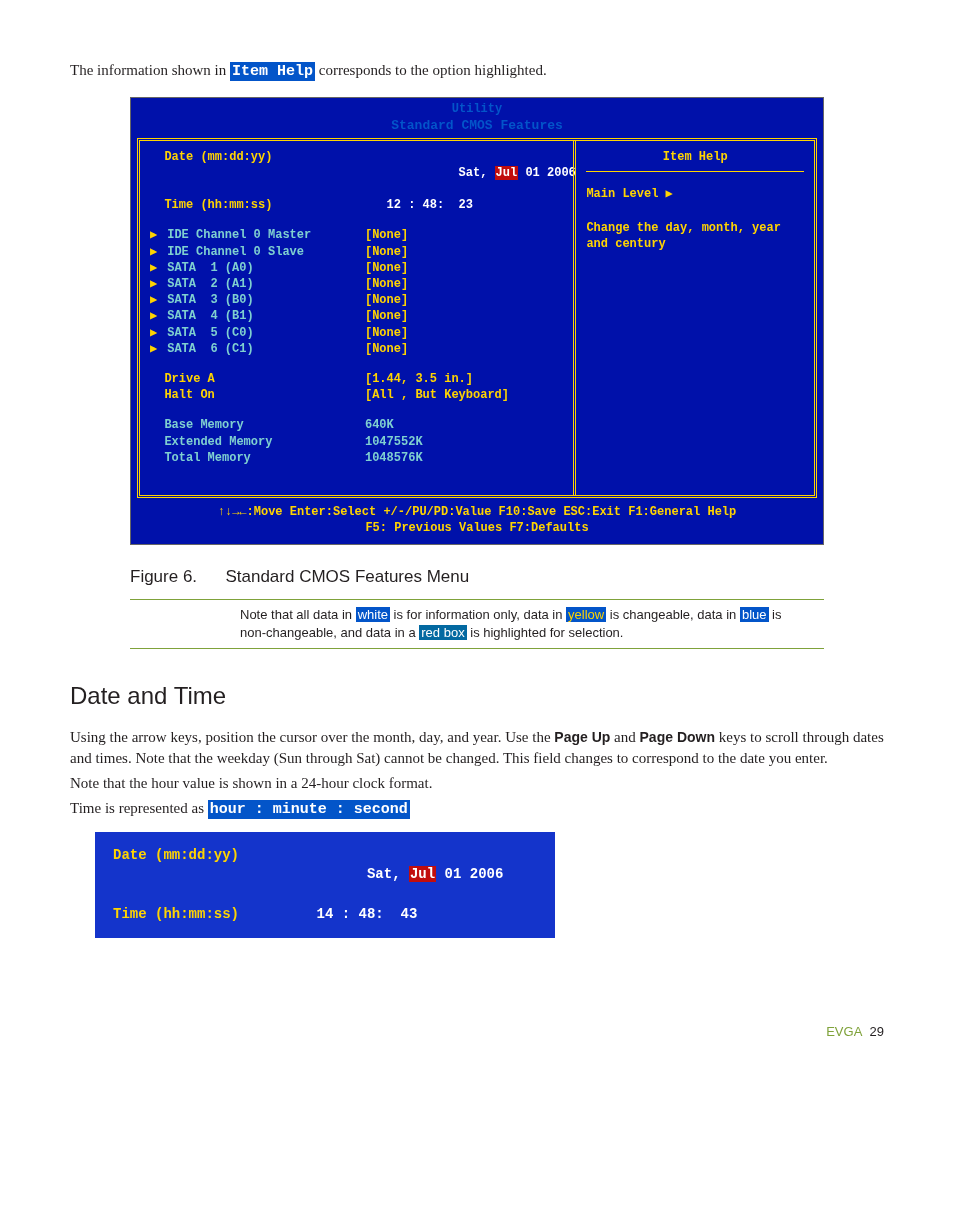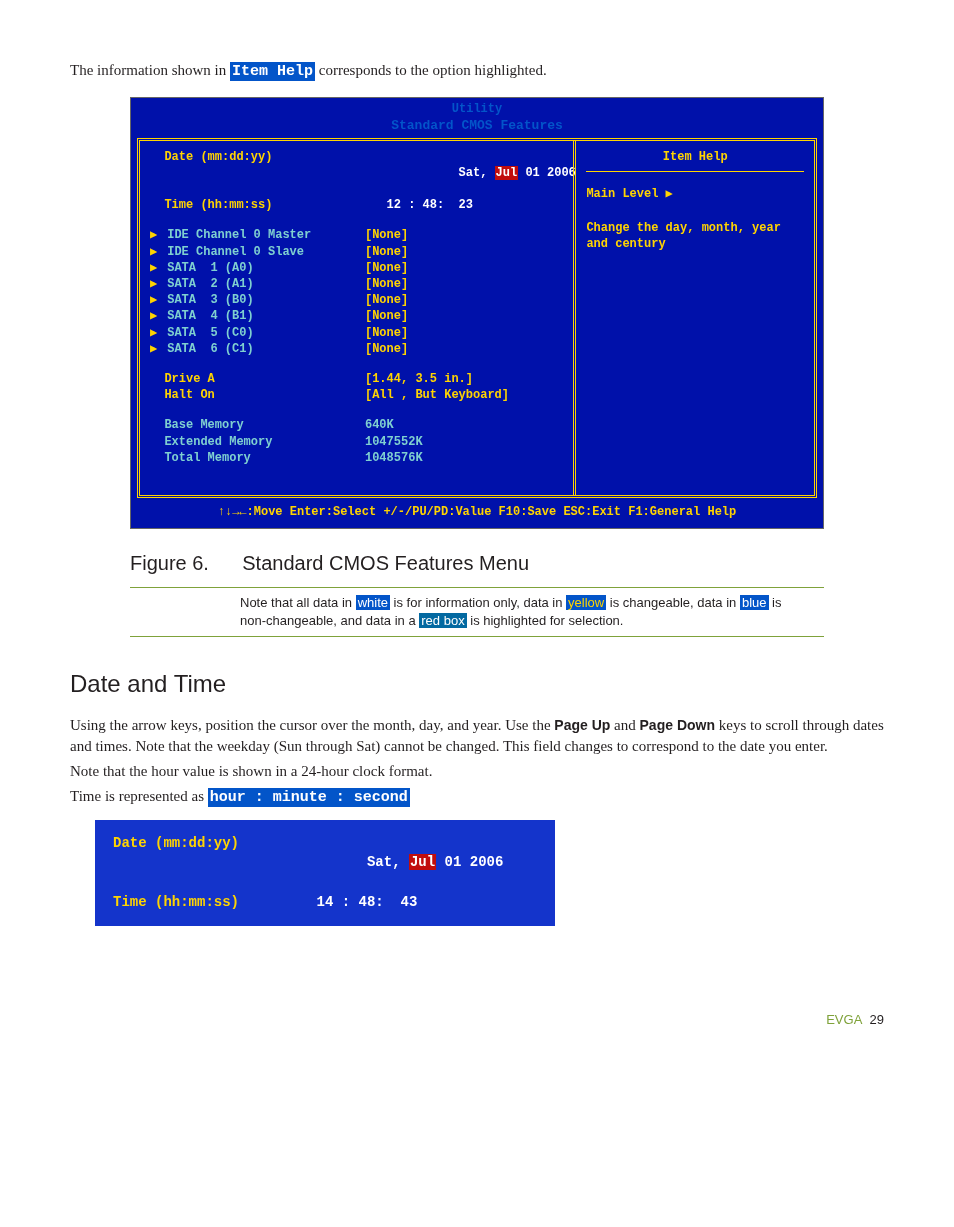--- a/index.html
+++ b/index.html
@@ -86,21 +86,21 @@
   .help-body { text-align:left; }
   .bios-footer {
     text-align:center;
     color:#ffd400;
     padding:6px 0 8px;
     font-weight:bold;
   }
 
   .figure-caption {
     font-family: Arial, Helvetica, sans-serif;
-    font-size: 20px;
+    font-size: 17px;
     margin: 18px 60px 10px 60px;
     color: #231f20;
   }
   .note-box {
     border-top: 1px solid #7fa23a;
     border-bottom: 1px solid #7fa23a;
     margin: 6px 60px 30px 60px;
     padding: 6px 40px 6px 110px;
     font-family: Arial, Helvetica, sans-serif;
     font-size: 13px;
@@ -223,20 +223,21 @@
       <div class="help-heading">Item Help</div>
       <div class="help-body">
         <div>Main Level   ▶</div>
         <div style="height:18px;"></div>
         <div>Change the day, month, year and century</div>
       </div>
     </div>
   </div>
   <div class="bios-footer">
     <div>↑↓→←:Move  Enter:Select  +/-/PU/PD:Value  F10:Save  ESC:Exit  F1:General Help</div>
+    <div>F5: Previous Values       F7:Defaults</div>
   </div>
 </div>
 
 <div class="figure-caption">
   <span>Figure 6.</span>&nbsp;&nbsp;&nbsp;&nbsp;&nbsp;
   <span>Standard CMOS Features Menu</span>
 </div>
 
 <div class="note-box">
   <span>Note that all data in </span><span class="inline-white-on-blue">white</span><span> is for information only, data in </span><span class="inline-yellow-on-blue">yellow</span><span> is changeable, data in </span><span class="inline-white-on-blue">blue</span><span> is non-changeable, and data in a </span><span class="inline-redbox">red box</span><span> is highlighted for selection.</span>

